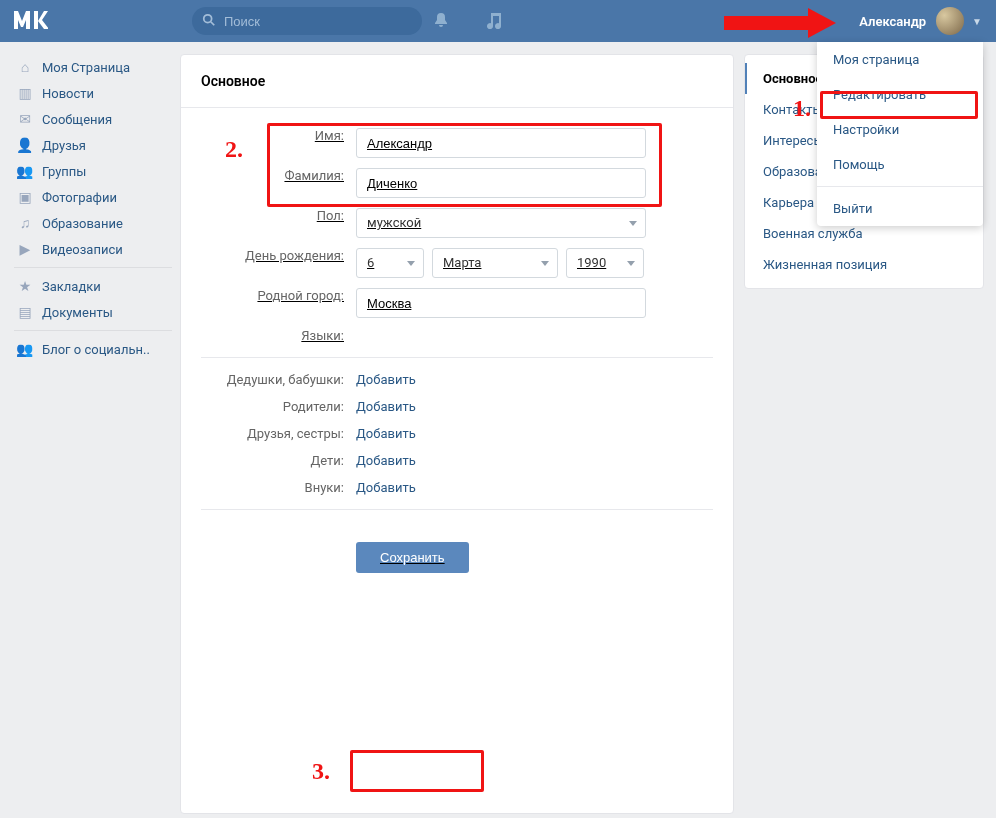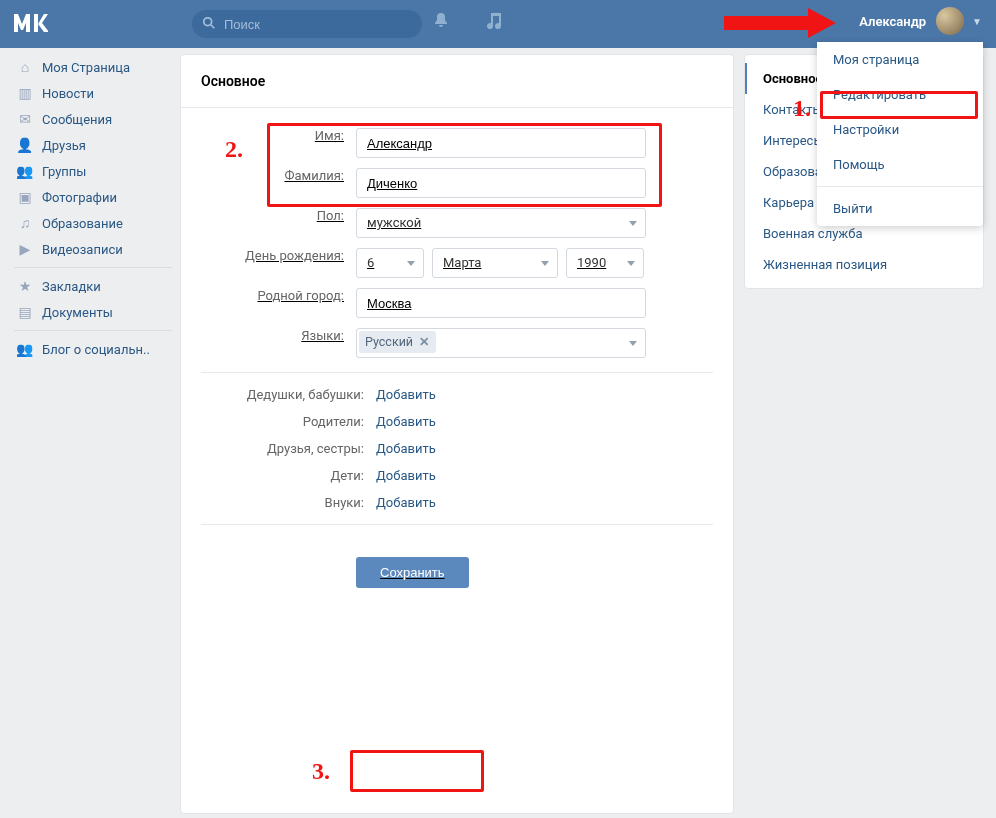--- a/index.html
+++ b/index.html
@@ -13,21 +13,21 @@
     height: 818px;
     overflow: hidden;
     position: relative;
   }
   * { box-sizing: border-box; }
 
   
   .topbar {
     position: relative;
     background: #4a76a8;
-    height: 48px;
+    height: 42px;
     display: flex;
     align-items: center;
     padding-left: 12px;
     z-index: 10;
   }
   .logo {
     color: #fff;
     font-size: 28px;
     font-weight: 700;
     width: 48px;
@@ -416,33 +416,26 @@
         <div class="sel"><span>Марта</span><div class="drop"></div></div>
         <div class="sel"><span>1990</span><div class="drop"></div></div>
       </div>
     </div>
     <div class="row">
       <div class="lbl">Родной город:</div>
       <input type="text" value="Москва" style="">
     </div>
     <div class="row">
       <div class="lbl">Языки:</div>
-      <div class="sel fwide" style="padding-left:6px; line-height:26px;">
-        <span class="token">
-          <span>Русский</span>
-          <span class="x">✕</span>
-        </span>
-        <div class="drop"></div>
-      </div>
     </div>
   </div>
 
   <div class="famsep"></div>
 
-  <div class="formrows" style="padding-top:0;margin-left:20px;">
+  <div class="formrows" style="padding-top:0;">
     <div class="famrow">
         <div class="lbl">Дедушки, бабушки:</div>
         <span class="addlink">Добавить</span>
       </div>
     <div class="famrow">
         <div class="lbl">Родители:</div>
         <span class="addlink">Добавить</span>
       </div>
     <div class="famrow">
         <div class="lbl">Друзья, сестры:</div>

